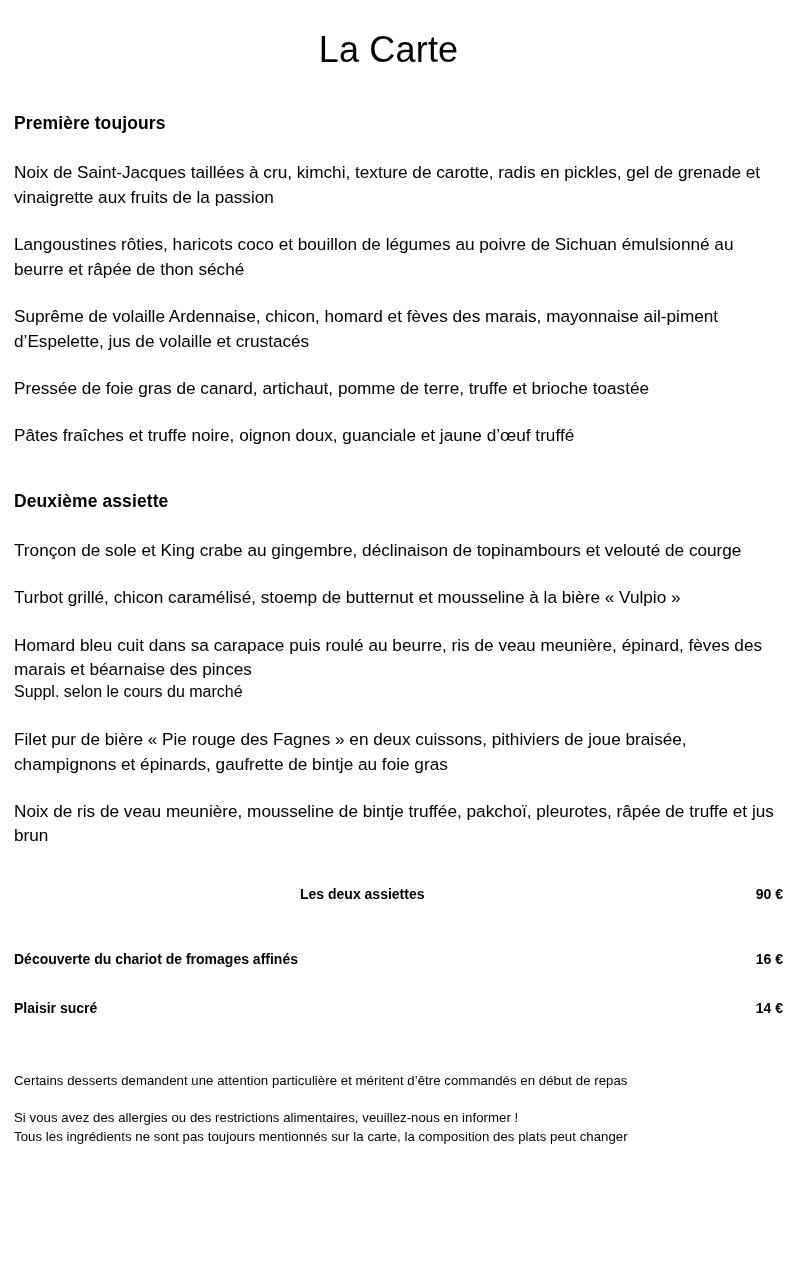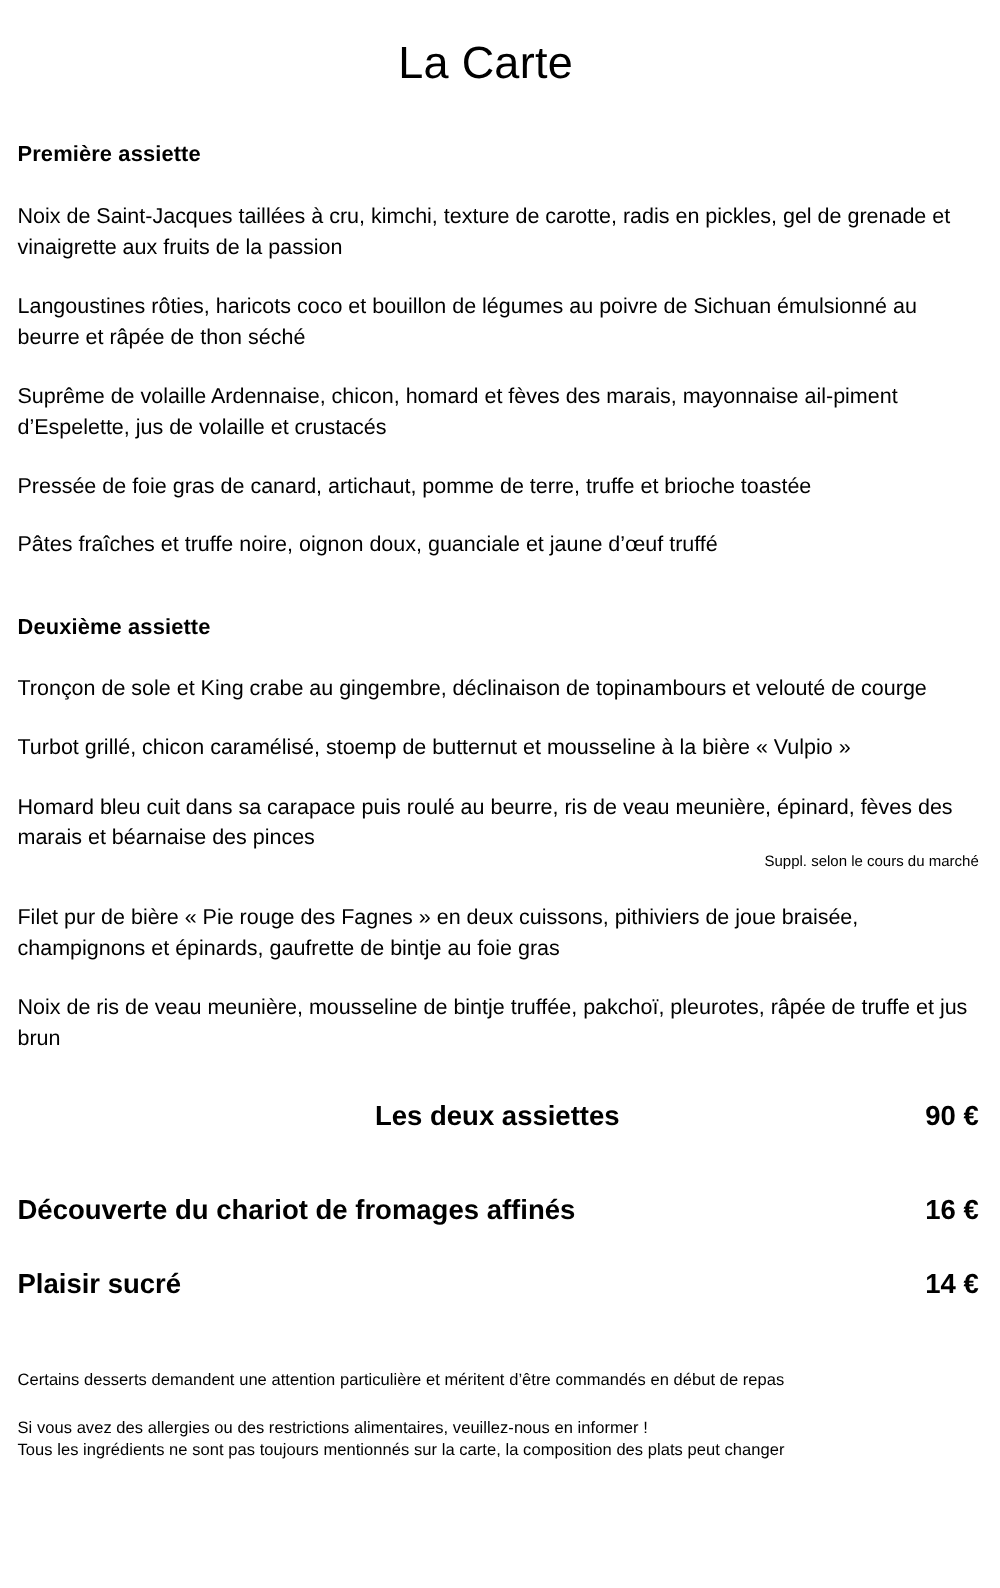--- a/index.html
+++ b/index.html
@@ -56,35 +56,35 @@
     font-size: 17.2px;
     line-height: 1.42;
     margin-top: 23px;
     letter-spacing: 0.0px;
   }
   .section-first .first-dish,
   .dish-list .first-dish { margin-top: 26px; }
 
   .dish-supplement {
     display: block;
-    text-align: right;
-    font-size: 12px;
+    text-align: left;
+    font-size: 16px;
     line-height: 1.42;
   }
 
   
   .price-rows {
     margin: 0;
     padding: 0;
     list-style: none;
   }
   .price-row {
     display: flex;
     align-items: baseline;
-    font-size: 22px;
+    font-size: 14px;
     font-weight: 700;
     line-height: 1.2;
   }
   .price-row .label { white-space: pre; }
   .price-row .spacer { flex: 1 1 auto; }
   .price-row .price {
     width: 160px;
     text-align: right;
     white-space: pre;
     flex: 0 0 auto;
@@ -110,21 +110,21 @@
   .footnote + .footnote { margin-top: 19px; }
   .footnote-lines { display: block; }
 </style>
 </head>
 <body>
 
 <div class="page">
 
   <h1 class="menu-title">La Carte</h1>
 
-  <h2 class="section-heading section-first">Première assiette</h2>
+  <h2 class="section-heading section-first">Première toujours</h2>
 
   <ul class="dish-list">
     <li class="dish first-dish">Noix de Saint-Jacques taillées à cru, kimchi, texture de carotte, radis en pickles, gel de grenade et vinaigrette aux fruits de la passion</li>
     <li class="dish">Langoustines rôties, haricots coco et bouillon de légumes au poivre de Sichuan émulsionné au beurre et râpée de thon séché</li>
     <li class="dish">Suprême de volaille Ardennaise, chicon, homard et fèves des marais, mayonnaise ail-piment d’Espelette, jus de volaille et crustacés</li>
     <li class="dish">Pressée de foie gras de canard, artichaut, pomme de terre, truffe et brioche toastée</li>
     <li class="dish">Pâtes fraîches et truffe noire, oignon doux, guanciale et jaune d’œuf truffé</li>
   </ul>
 
   <h2 class="section-heading section-second">Deuxième assiette</h2>

